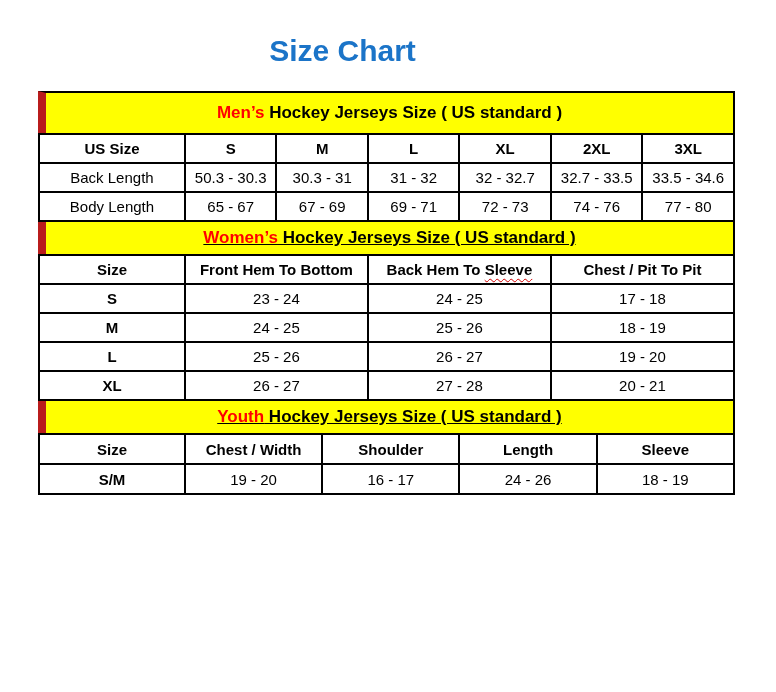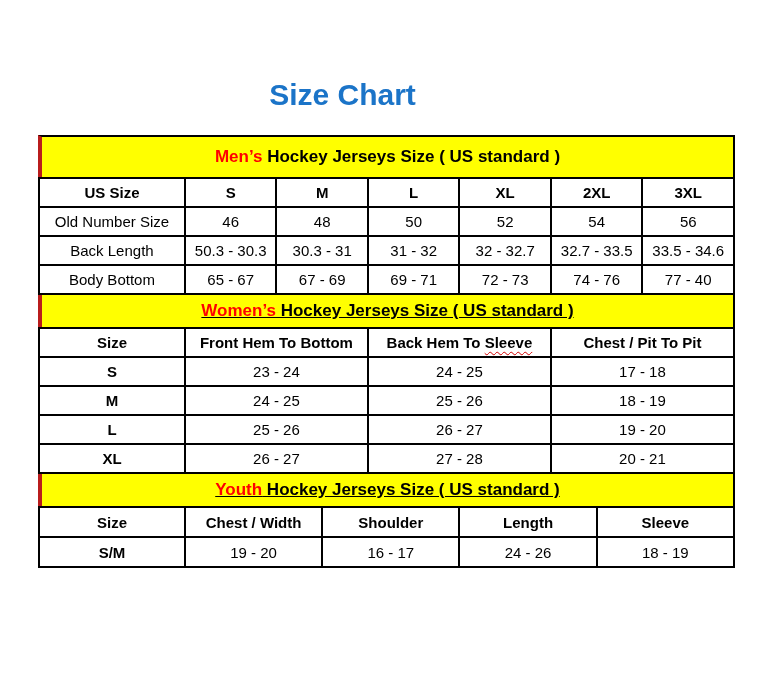--- a/index.html
+++ b/index.html
@@ -8,35 +8,35 @@
     background: #ffffff;
   }
   body {
     width: 776px;
     height: 692px;
     font-family: "Liberation Sans", sans-serif;
     color: #000000;
     overflow: hidden;
   }
   .page-title {
-    margin-top: 78px;
+    margin-top: 34px;
     width: 685px;
     text-align: center;
     font-size: 30px;
     font-weight: bold;
     color: #1b74c8;
   }
   .chart-wrap {
     width: 697px;
     margin: 23px 0 0 38px;
   }
   .band {
     box-sizing: border-box;
     background: #ffff00;
-    border-left: 4px solid #b91c1c;
+    border-left: 8px solid #b91c1c;
     border-right: 2px solid #000;
     height: 40px;
     display: flex;
     align-items: center;
     justify-content: center;
     font-size: 17px;
     font-weight: bold;
     white-space: pre;
   }
   .band.band-first {
@@ -111,45 +111,36 @@
       <tr>
         <th>US Size</th>
         <th>S</th>
         <th>M</th>
         <th>L</th>
         <th>XL</th>
         <th>2XL</th>
         <th>3XL</th>
       </tr>
       <tr>
-        <td>Old Number Size</td>
-        <td>46</td>
-        <td>48</td>
-        <td>50</td>
-        <td>52</td>
-        <td>54</td>
-        <td>56</td>
-      </tr>
-      <tr>
         <td>Back Length</td>
         <td>50.3 - 30.3</td>
         <td>30.3 - 31</td>
         <td>31 - 32</td>
         <td>32 - 32.7</td>
         <td>32.7 - 33.5</td>
         <td>33.5 - 34.6</td>
       </tr>
       <tr>
-        <td>Body Bottom</td>
+        <td>Body Length</td>
         <td>65 - 67</td>
         <td>67 - 69</td>
         <td>69 - 71</td>
         <td>72 - 73</td>
         <td>74 - 76</td>
-        <td>77 - 40</td>
+        <td>77 - 80</td>
       </tr>
     </tbody>
   </table>
 
   <div class="band band-sm"><span class="hl">Women’s</span><span> Hockey Jerseys Size ( US standard )</span></div>
 
   <table class="grid womens">
     <colgroup>
       <col style="width:21%">
       <col style="width:26.33%">

